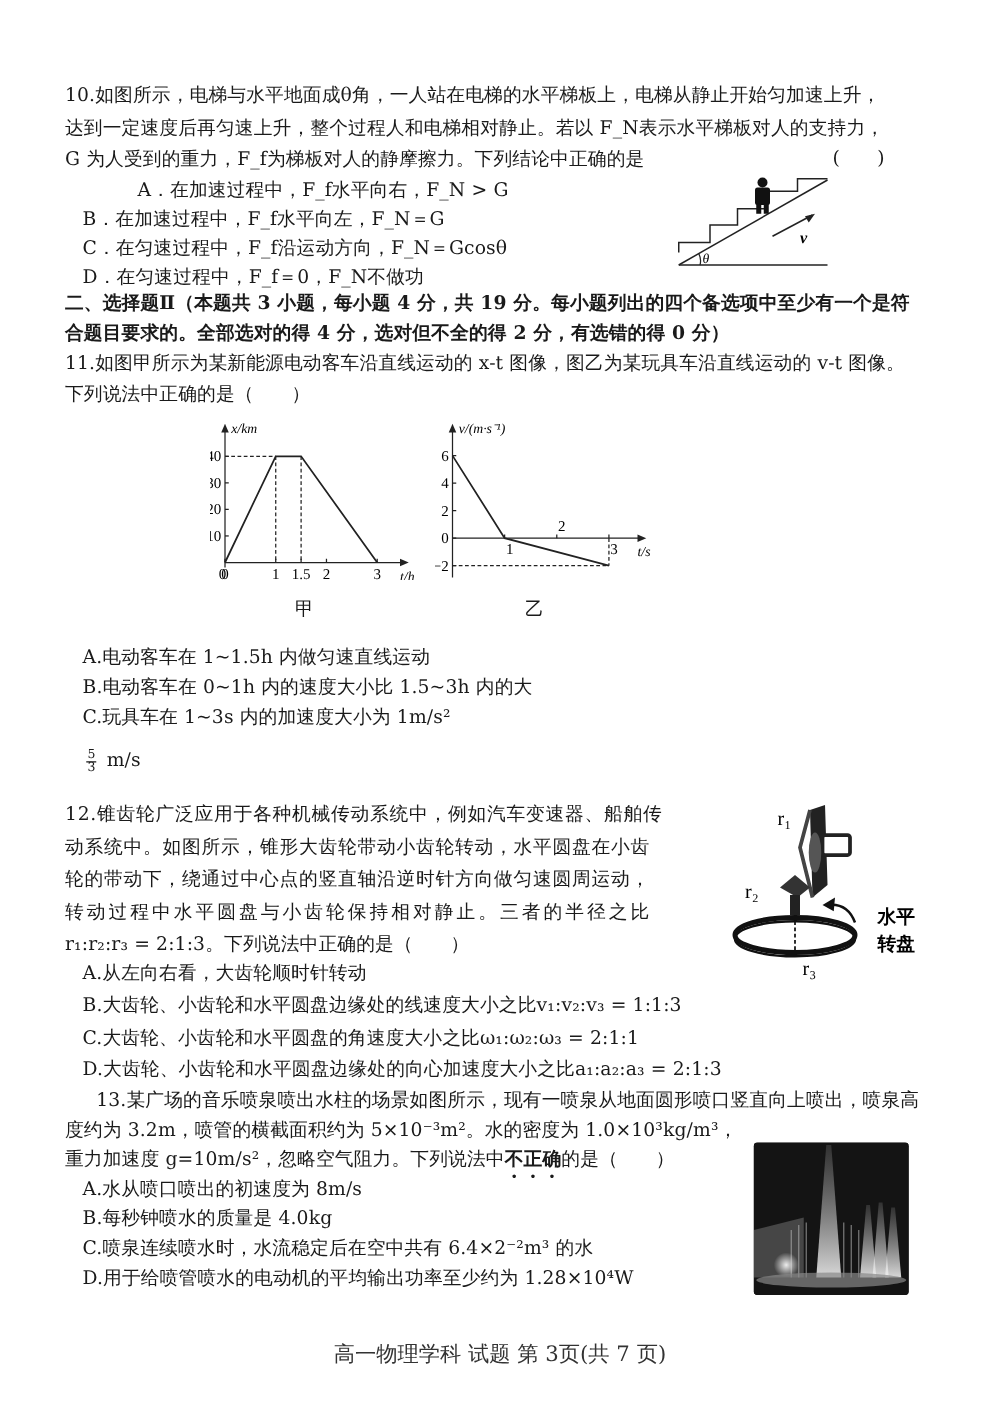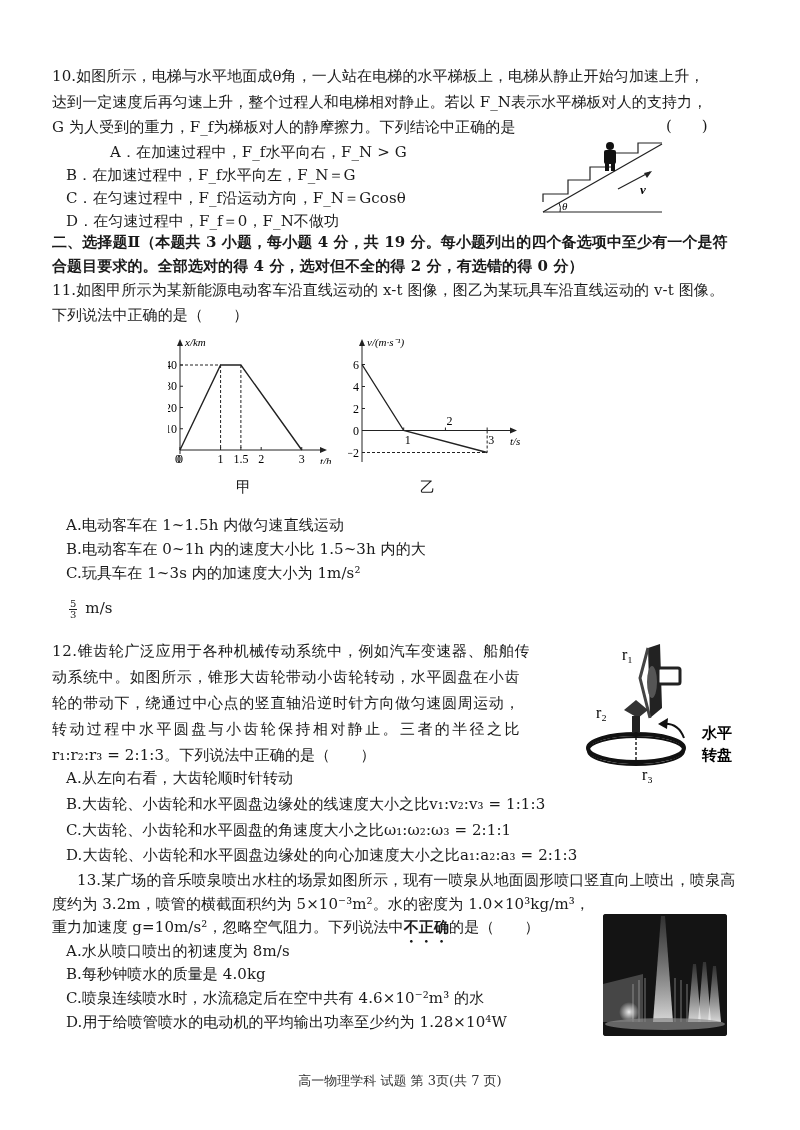--- a/index.html
+++ b/index.html
@@ -7,21 +7,21 @@
     width: 800px; height: 1130px; position: relative; overflow: hidden;
     font-family: "DejaVu Serif", "Liberation Serif", serif;
     color: #1a1a1a; font-size: 15px;
   }
   .abs { position: absolute; }
   .line { position: absolute; white-space: nowrap; line-height: 20px; font-size: 15px; letter-spacing: 0.1px; }
   .bold { font-weight: bold; }
   .paren { position: absolute; }
   svg text { font-family: "Liberation Serif", serif; }
   .figcap { position: absolute; font-size: 15px; }
-  .footer { position: absolute; left: 0; width: 800px; text-align: center; top: 1072px; font-size: 13px; color: #333; }
+  .footer { position: absolute; left: 0; width: 800px; text-align: center; top: 1072px; font-size: 17px; color: #333; }
   .photo { position: absolute; left: 603px; top: 914px; width: 124px; height: 122px; background: #111; border-radius: 3px; overflow: hidden; }
   .frac { display: inline-block; vertical-align: middle; text-align: center; font-size: 10px; line-height: 10px; margin: 0 3px; }
   .frac span { display: block; }
   .frac .num { border-bottom: 1px solid #1a1a1a; padding: 0 1px; }
   .emph { text-emphasis: dot; -webkit-text-emphasis: dot; text-emphasis-position: under; margin-top: 44px; -webkit-text-emphasis-position: under; }
 </style>
 </head>
 <body>
 
 <div class="line" style="left:52px;top:66px;">10.如图所示，电梯与水平地面成θ角，一人站在电梯的水平梯板上，电梯从静止开始匀加速上升，</div>
@@ -215,16 +215,16 @@
       <line x1="78" y1="66" x2="78" y2="108"></line>
         <line x1="84" y1="70" x2="84" y2="108"></line>
     </g>
     <circle cx="26" cy="98" r="10" fill="url(#glow)"></circle>
     <ellipse cx="62" cy="110" rx="60" ry="6" fill="#888" opacity="0.7"></ellipse>
   </svg>
 </div>
 
 <div class="line" style="left:66px;top:941px;">A.水从喷口喷出的初速度为 8m/s</div>
 <div class="line" style="left:66px;top:964px;">B.每秒钟喷水的质量是 4.0kg</div>
-<div class="line" style="left:66px;top:988px;">C.喷泉连续喷水时，水流稳定后在空中共有 4.6×10⁻²m³ 的水</div>
+<div class="line" style="left:66px;top:988px;">C.喷泉连续喷水时，水流稳定后在空中共有 6.4×2⁻²m³ 的水</div>
 <div class="line" style="left:66px;top:1012px;">D.用于给喷管喷水的电动机的平均输出功率至少约为 1.28×10⁴W</div>
 
 <div class="footer">高一物理学科  试题  第 3页(共 7 页)</div>
 
 </body></html>

